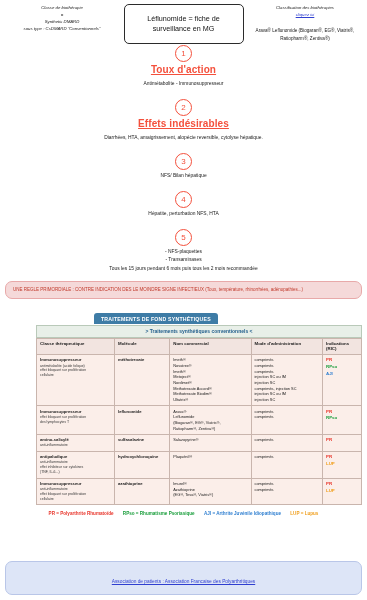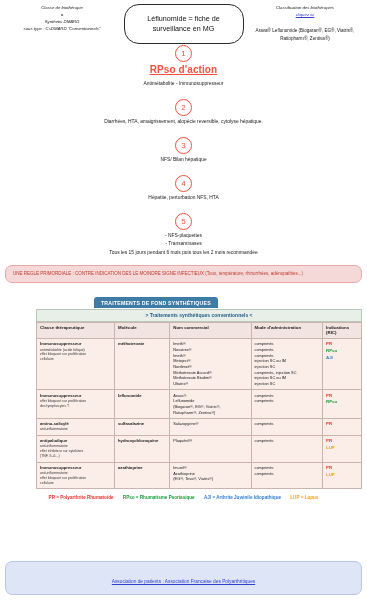--- a/index.html
+++ b/index.html
@@ -8,21 +8,21 @@
     font-family:"Liberation Sans",sans-serif;
     color:#111;overflow:hidden;position:relative;
   }
   .page{position:relative;width:367px;height:600px;}
 
   
   .top{display:flex;align-items:flex-start;justify-content:space-between;padding:4px 6px 0 6px;}
   .side-note{width:112px;text-align:center;font-size:4.3px;line-height:1.65;font-style:italic;color:#1a1a1a;}
   .side-note .ln{display:block;}
   .title-box{
-    width:120px;min-height:40px;border:1px solid #2b2b2b;border-radius:15px;
+    width:120px;min-height:40px;border:1px solid #2b2b2b;border-radius:5px;
     display:flex;align-items:center;justify-content:center;text-align:center;
     font-size:7.2px;line-height:1.45;padding:5px 6px;box-sizing:border-box;background:#fff;
   }
   .right-note{width:112px;text-align:center;font-size:4.3px;line-height:1.7;color:#1a1a1a;}
   .right-note .hdr{font-style:italic;display:block;}
   .right-note a{color:#2f3fd0;text-decoration:underline;font-style:italic;}
   .brands{margin-top:8px;display:block;font-size:4.6px;line-height:1.75;}
 
   
   .sections{margin-top:-2px;}
@@ -104,28 +104,29 @@
         <span class="ln">(Biogaran®, EG®, Viatris®,</span>
         <span class="ln">Ratiopharm®, Zentiva®)</span>
       </span>
     </div>
   </div>
 
   <div class="sections">
 
     <div class="sec">
       <div class="num">1</div>
-      <div class="sec-title">RPso d'action</div>
+      <div class="sec-title">Toux d'action</div>
       <div class="sec-body">
         <span class="ln">Antimétabolite - Immunosuppresseur</span>
       </div>
     </div>
 
     <div class="sec">
       <div class="num">2</div>
+      <div class="sec-title">Effets indésirables</div>
       <div class="sec-body">
         <span class="ln">Diarrhées, HTA, amaigrissement, alopécie reversible, cytolyse hépatique.</span>
       </div>
     </div>
 
     <div class="sec">
       <div class="num">3</div>
       <div class="sec-body">
         <span class="ln">NFS/ Bilan hépatique</span>
       </div>

